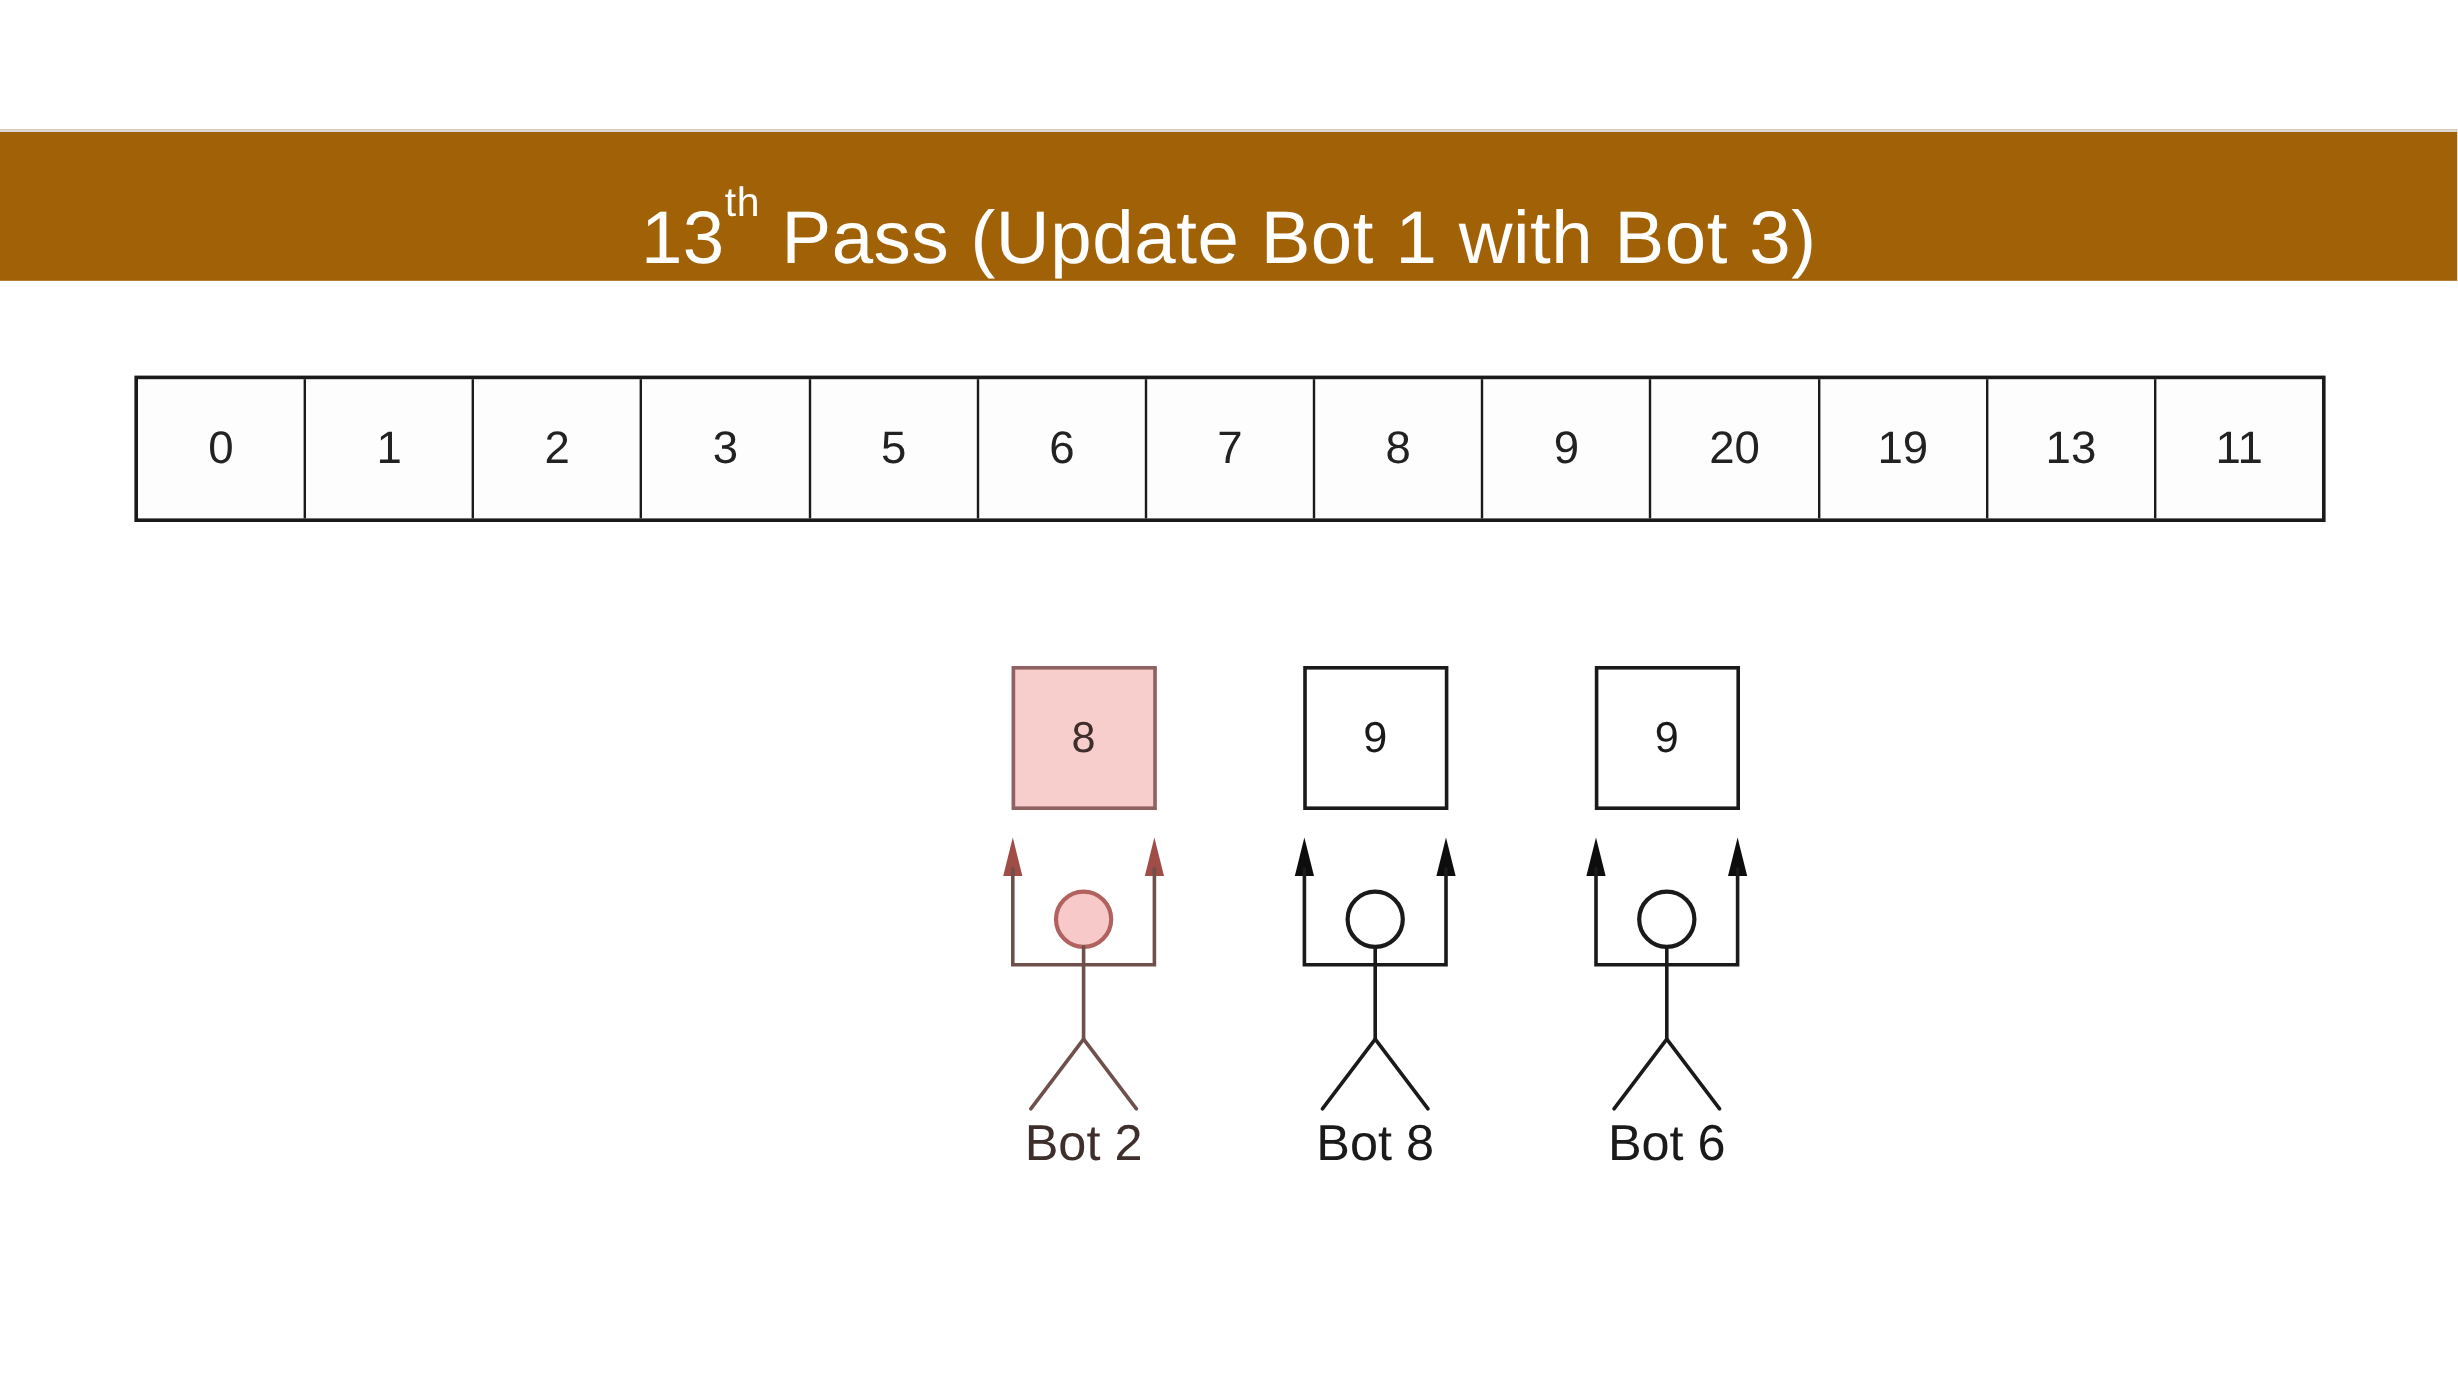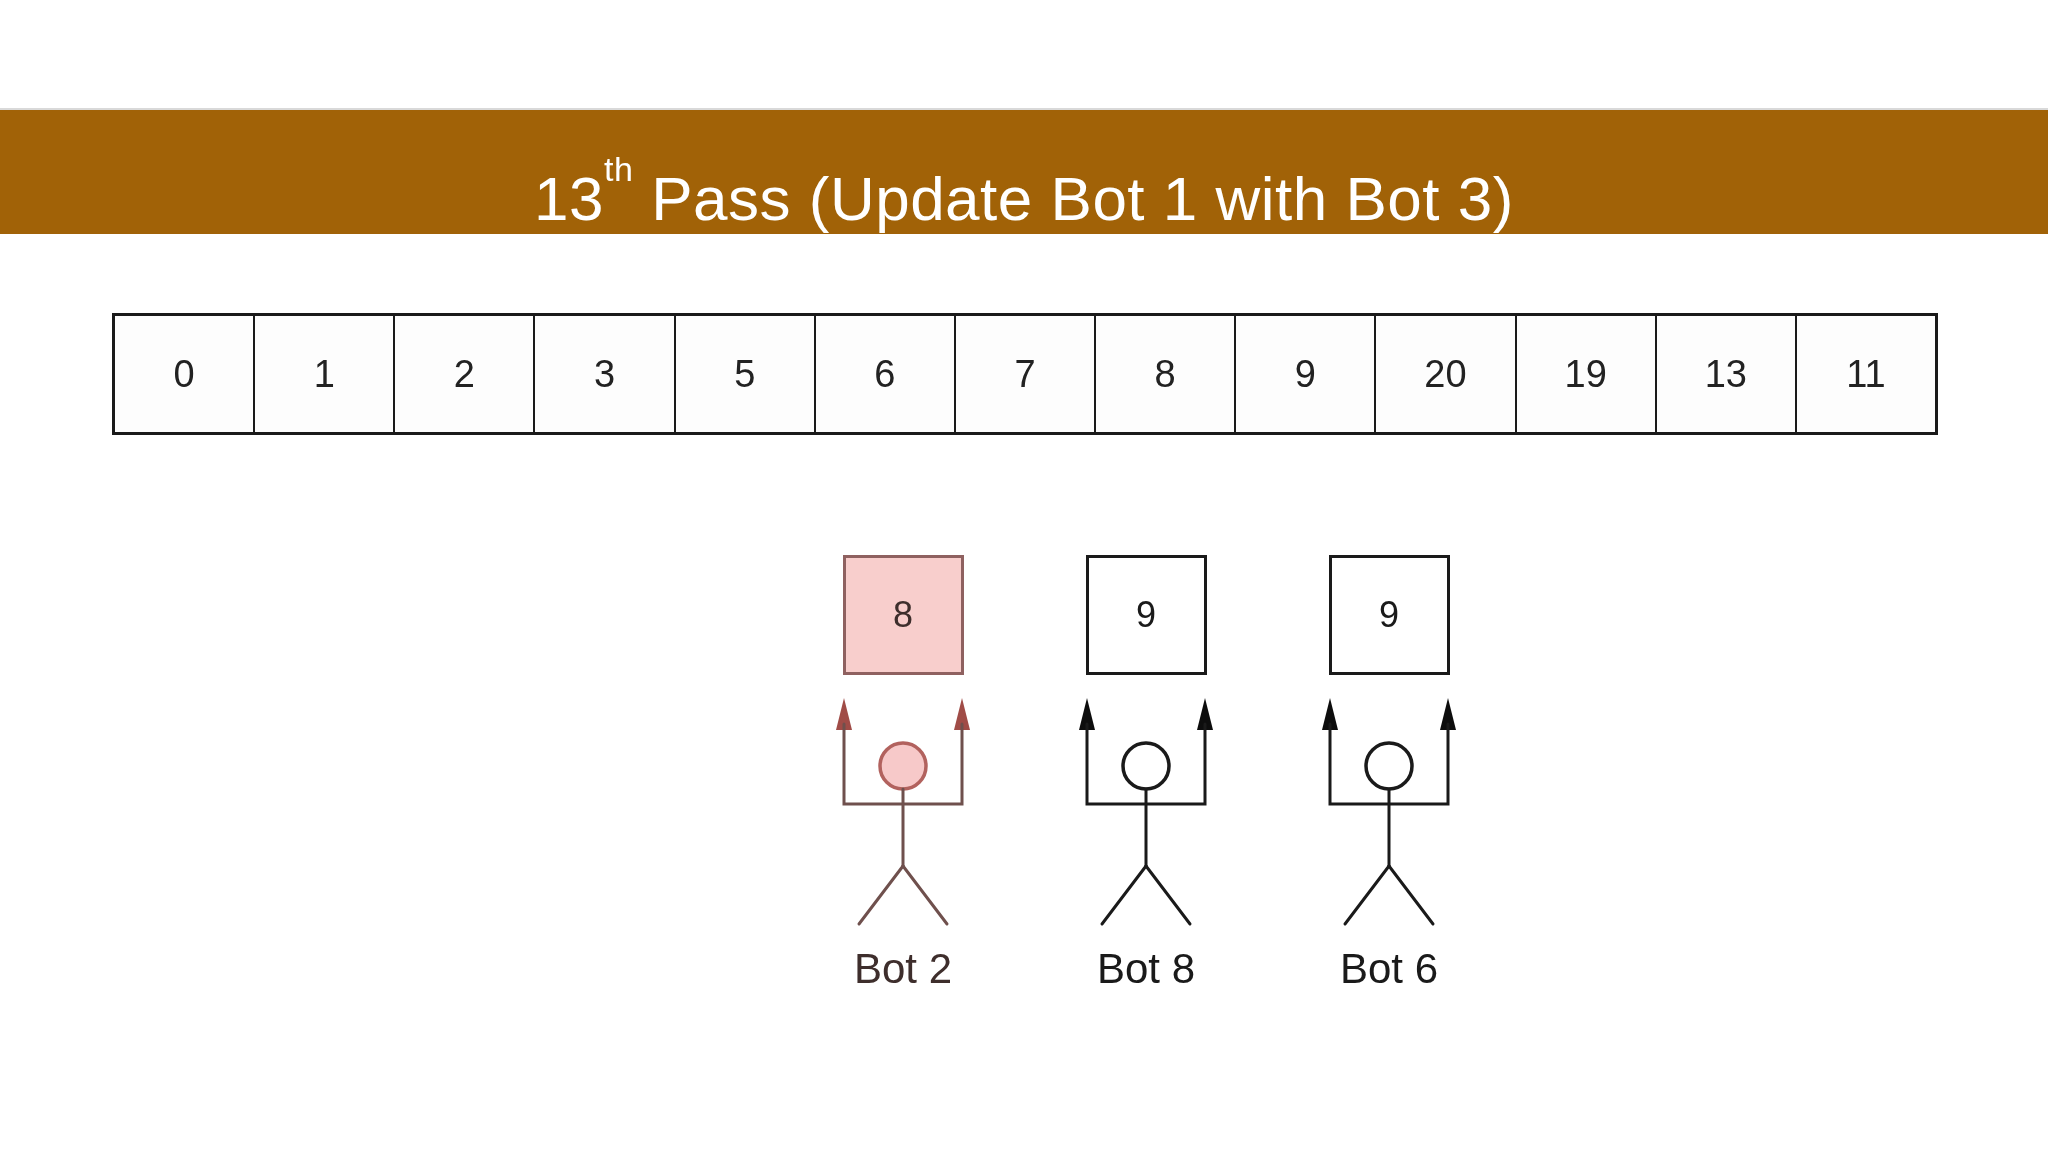--- a/index.html
+++ b/index.html
@@ -52,21 +52,21 @@
   .bot-figure { margin-top:3px; display:block; }
   .bot-figure .lines {
     stroke:var(--line,#1a1a1a); stroke-width:3; fill:none;
     stroke-linecap:round;
   }
   .bot-figure .arrowhead { fill:var(--arrow,#000); stroke:none; }
   .bot-figure .head {
     fill:var(--head-fill,#fff); stroke:var(--head-stroke,#1a1a1a); stroke-width:3.5;
   }
   .bot-label {
-    margin-top:16px; font-size:42px; color:var(--text,#1a1a1a);
+    font-size:42px; color:var(--text,#1a1a1a);
     text-align:center; line-height:1.1;
   }
   .bot-2 { left:833px; }
   .bot-1 { left:1076px; }
   .bot-3 { left:1319px; }
 </style>
 </head>
 <body>
 
 <div class="canvas">

